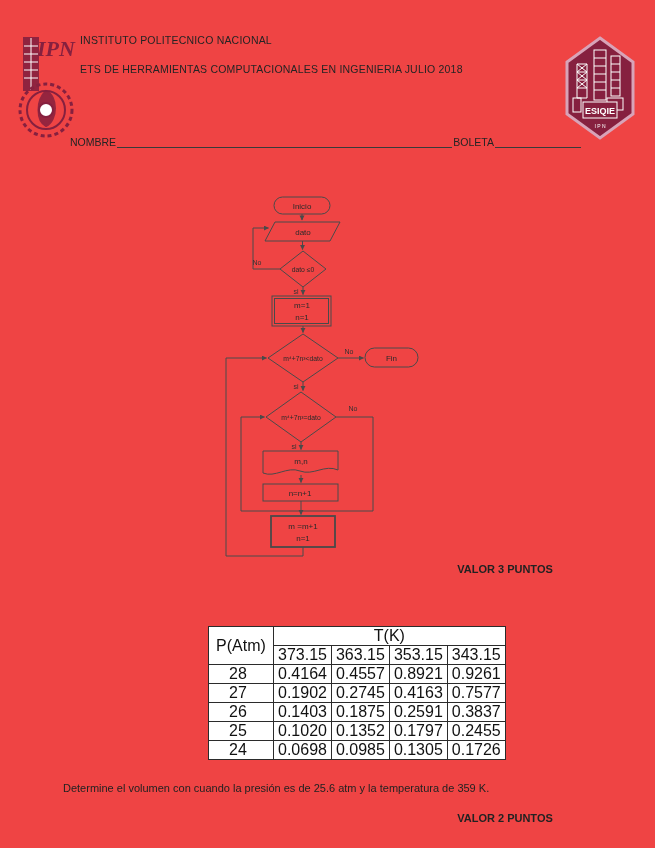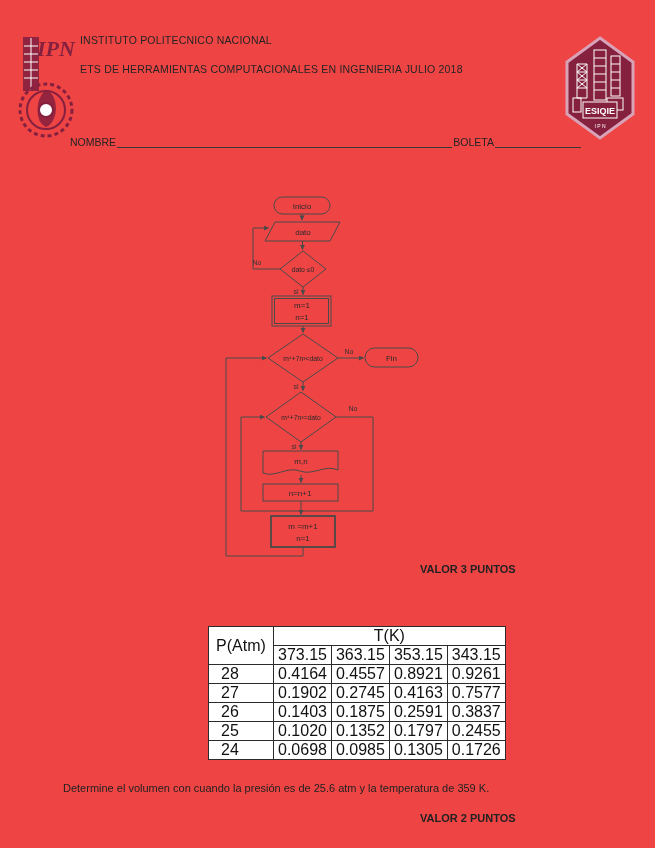--- a/index.html
+++ b/index.html
@@ -16,21 +16,21 @@
   .name-row{
     position:absolute;left:70px;top:133px;width:512px;height:15px;
     display:flex;align-items:flex-end;font-size:10.5px;color:#242424;
   }
   .fill-line{flex:1 1 auto;border-bottom:1px solid #3a3a3a;height:12px;margin:0 1px;}
   .fill-line.short{flex:0 0 86px;}
   
   .q1-text{position:absolute;left:45px;top:166px;font-size:11px;color:#222;}
   .q2-text{position:absolute;left:38px;top:597px;font-size:11px;color:#222;}
   .note{position:absolute;left:63px;top:782px;font-size:11px;color:#222;}
-  .valor{position:absolute;width:170px;text-align:left;font-size:11px;font-weight:700;color:#222;}
+  .valor{position:absolute;width:170px;text-align:center;font-size:11px;font-weight:700;color:#222;}
   .valor1{left:420px;top:563px;}
   .valor2{left:420px;top:812px;}
   
   .flowchart{position:absolute;left:193px;top:192px;}
   .fc-shape{fill:none;stroke:#4a4a4a;stroke-width:1;}
   .fc-shape.thick{stroke-width:1.8;}
   .fc-edge{fill:none;stroke:#4a4a4a;stroke-width:1;}
   .fc-text{fill:#2a2a2a;font-family:"Liberation Sans",sans-serif;font-size:8px;text-anchor:middle;}
   .fc-formula{font-size:6.8px;}
   .fc-label{font-size:7px;fill:#333;}
@@ -38,21 +38,21 @@
   .data-table{
     position:absolute;left:208px;top:626px;border-collapse:collapse;
     font-size:16px;color:#111;
   }
   .data-table td,.data-table th{
     border:1px solid #2b2b2b;font-weight:400;padding:0 4px;height:18px;
     text-align:center;background:#fff;
   }
   .data-table th.corner{width:56px;}
   .data-table td.temp,.data-table td.val{width:47px;}
-  .data-table td.pcol{text-align:left;padding-left:12px;}
+  .data-table td.pcol{text-align:left;padding-left:20px;}
 </style>
 </head>
 <body>
 
 <div class="page">
 
   <svg class="logo-left" width="68" height="122" viewBox="0 0 68 122">
     <g stroke="#86203f" fill="none" stroke-width="2">
       <rect x="12" y="8" width="14" height="52" fill="#86203f" opacity="0.9"></rect>
       <g stroke="#fff" stroke-width="1">

